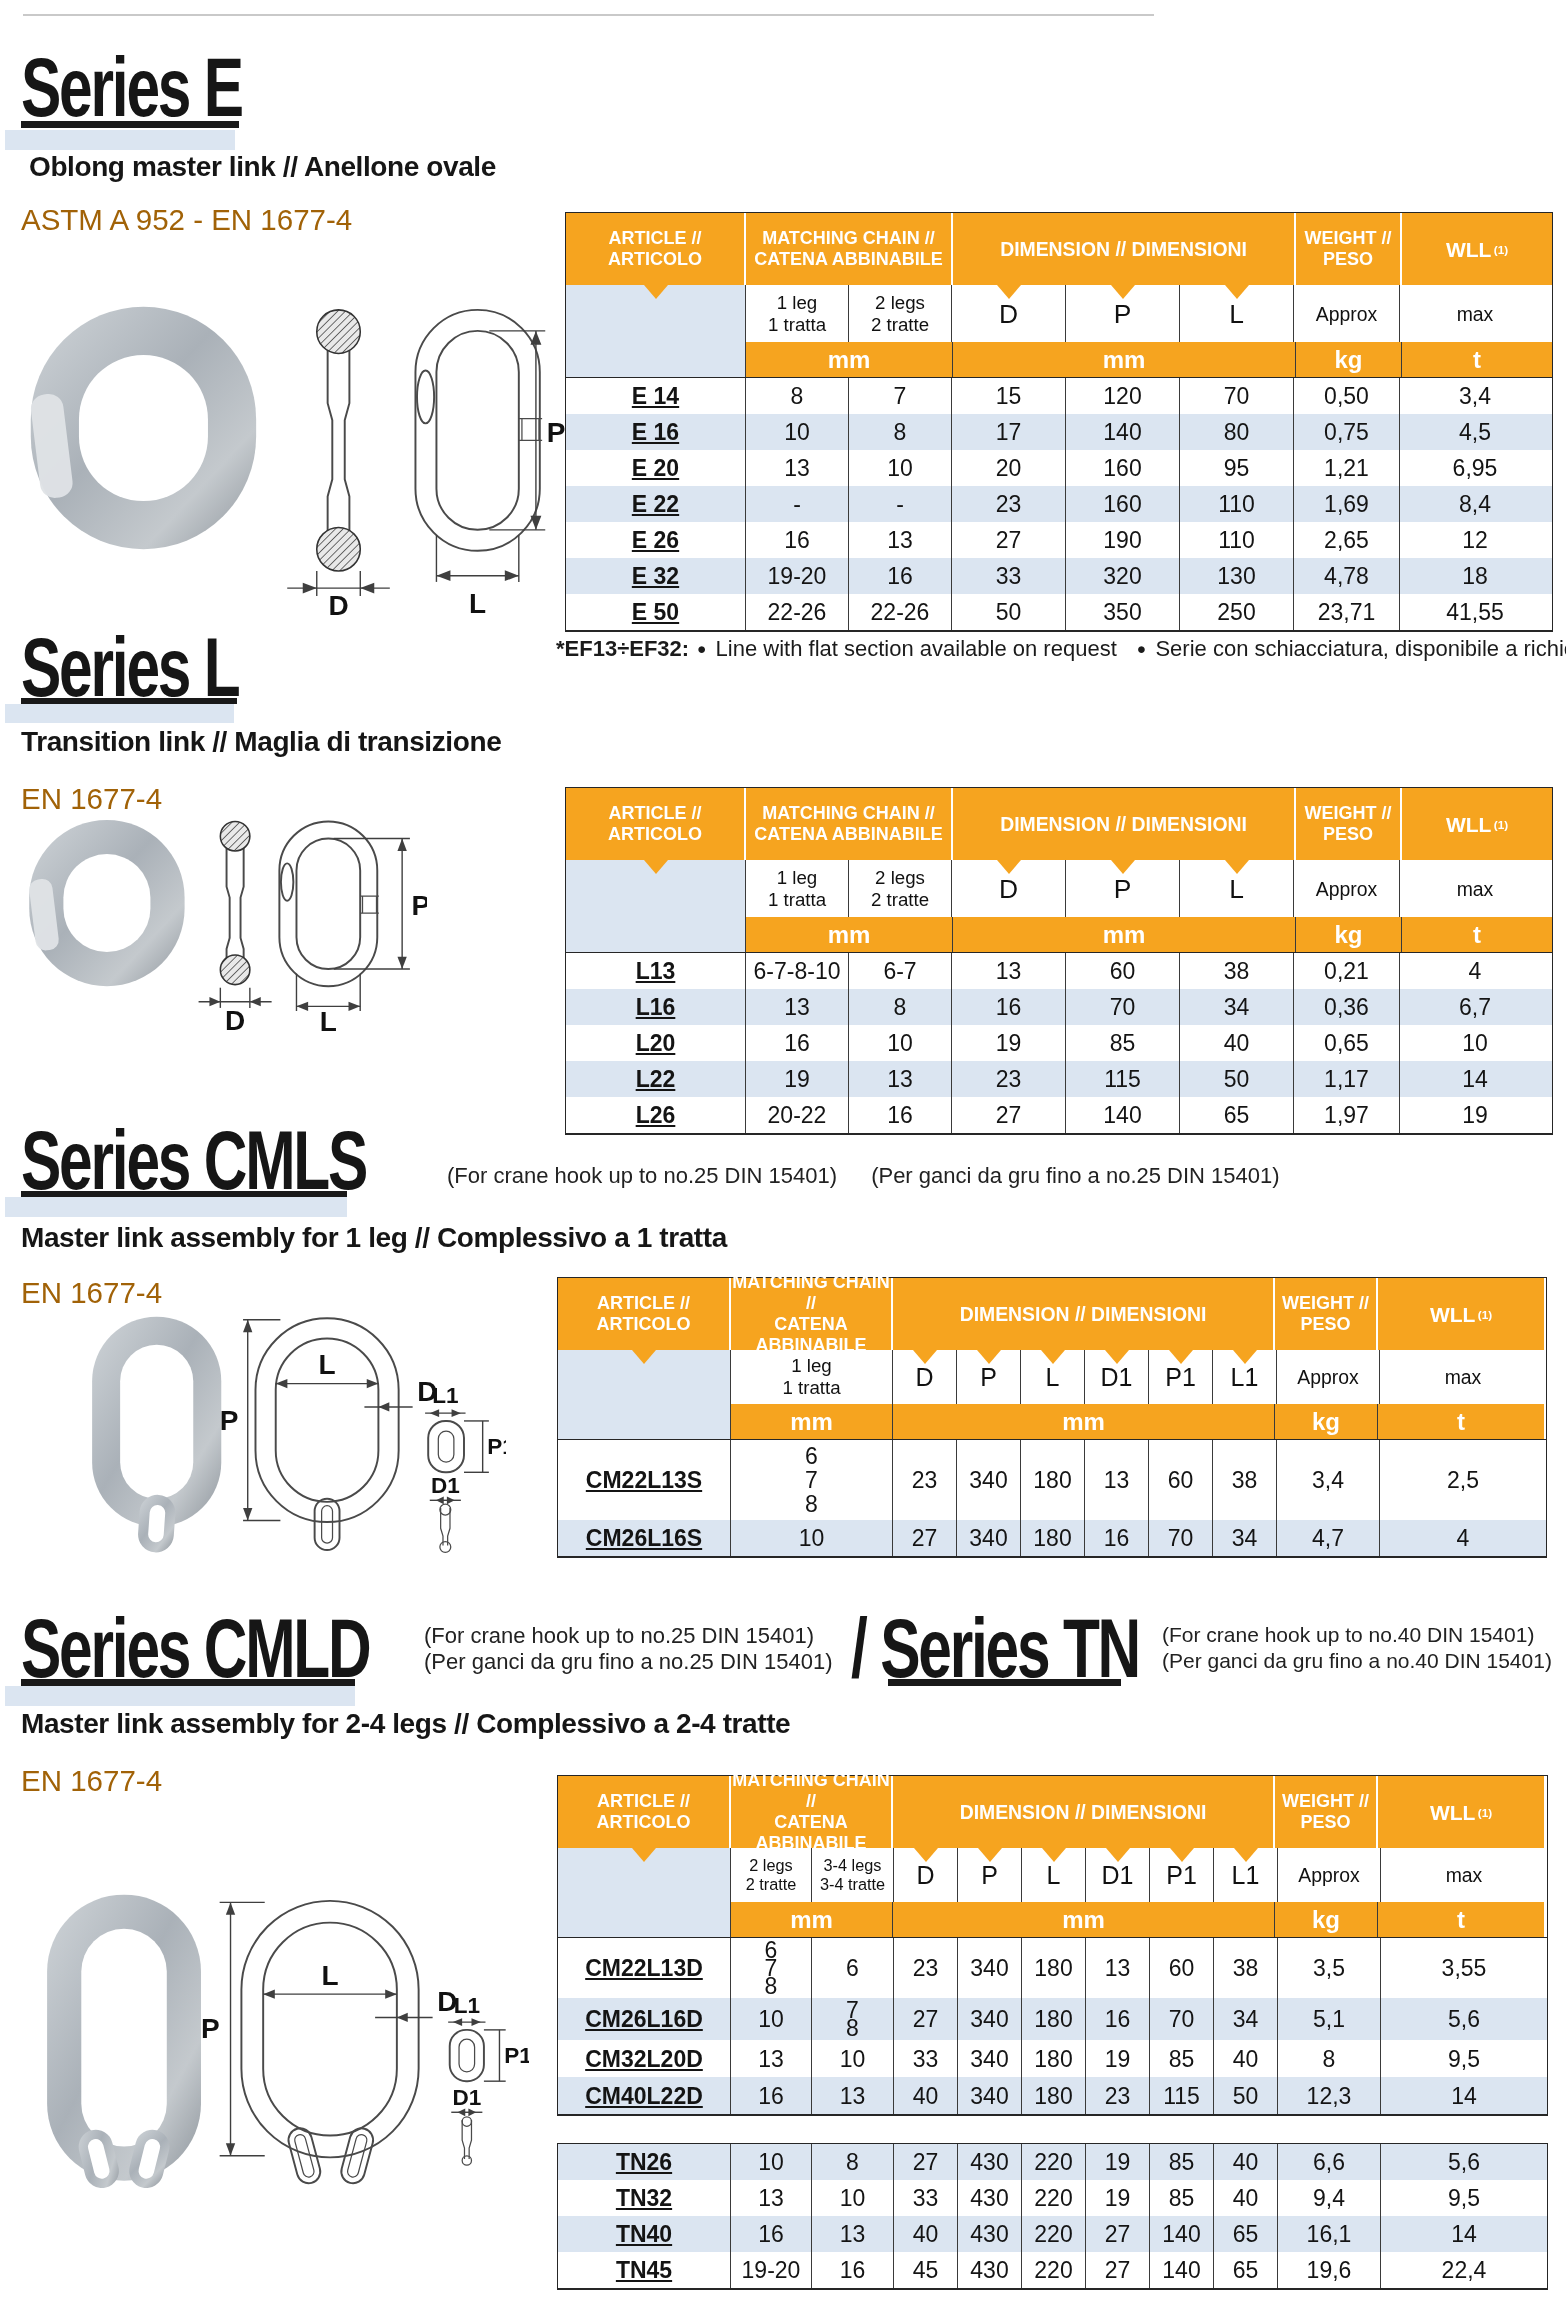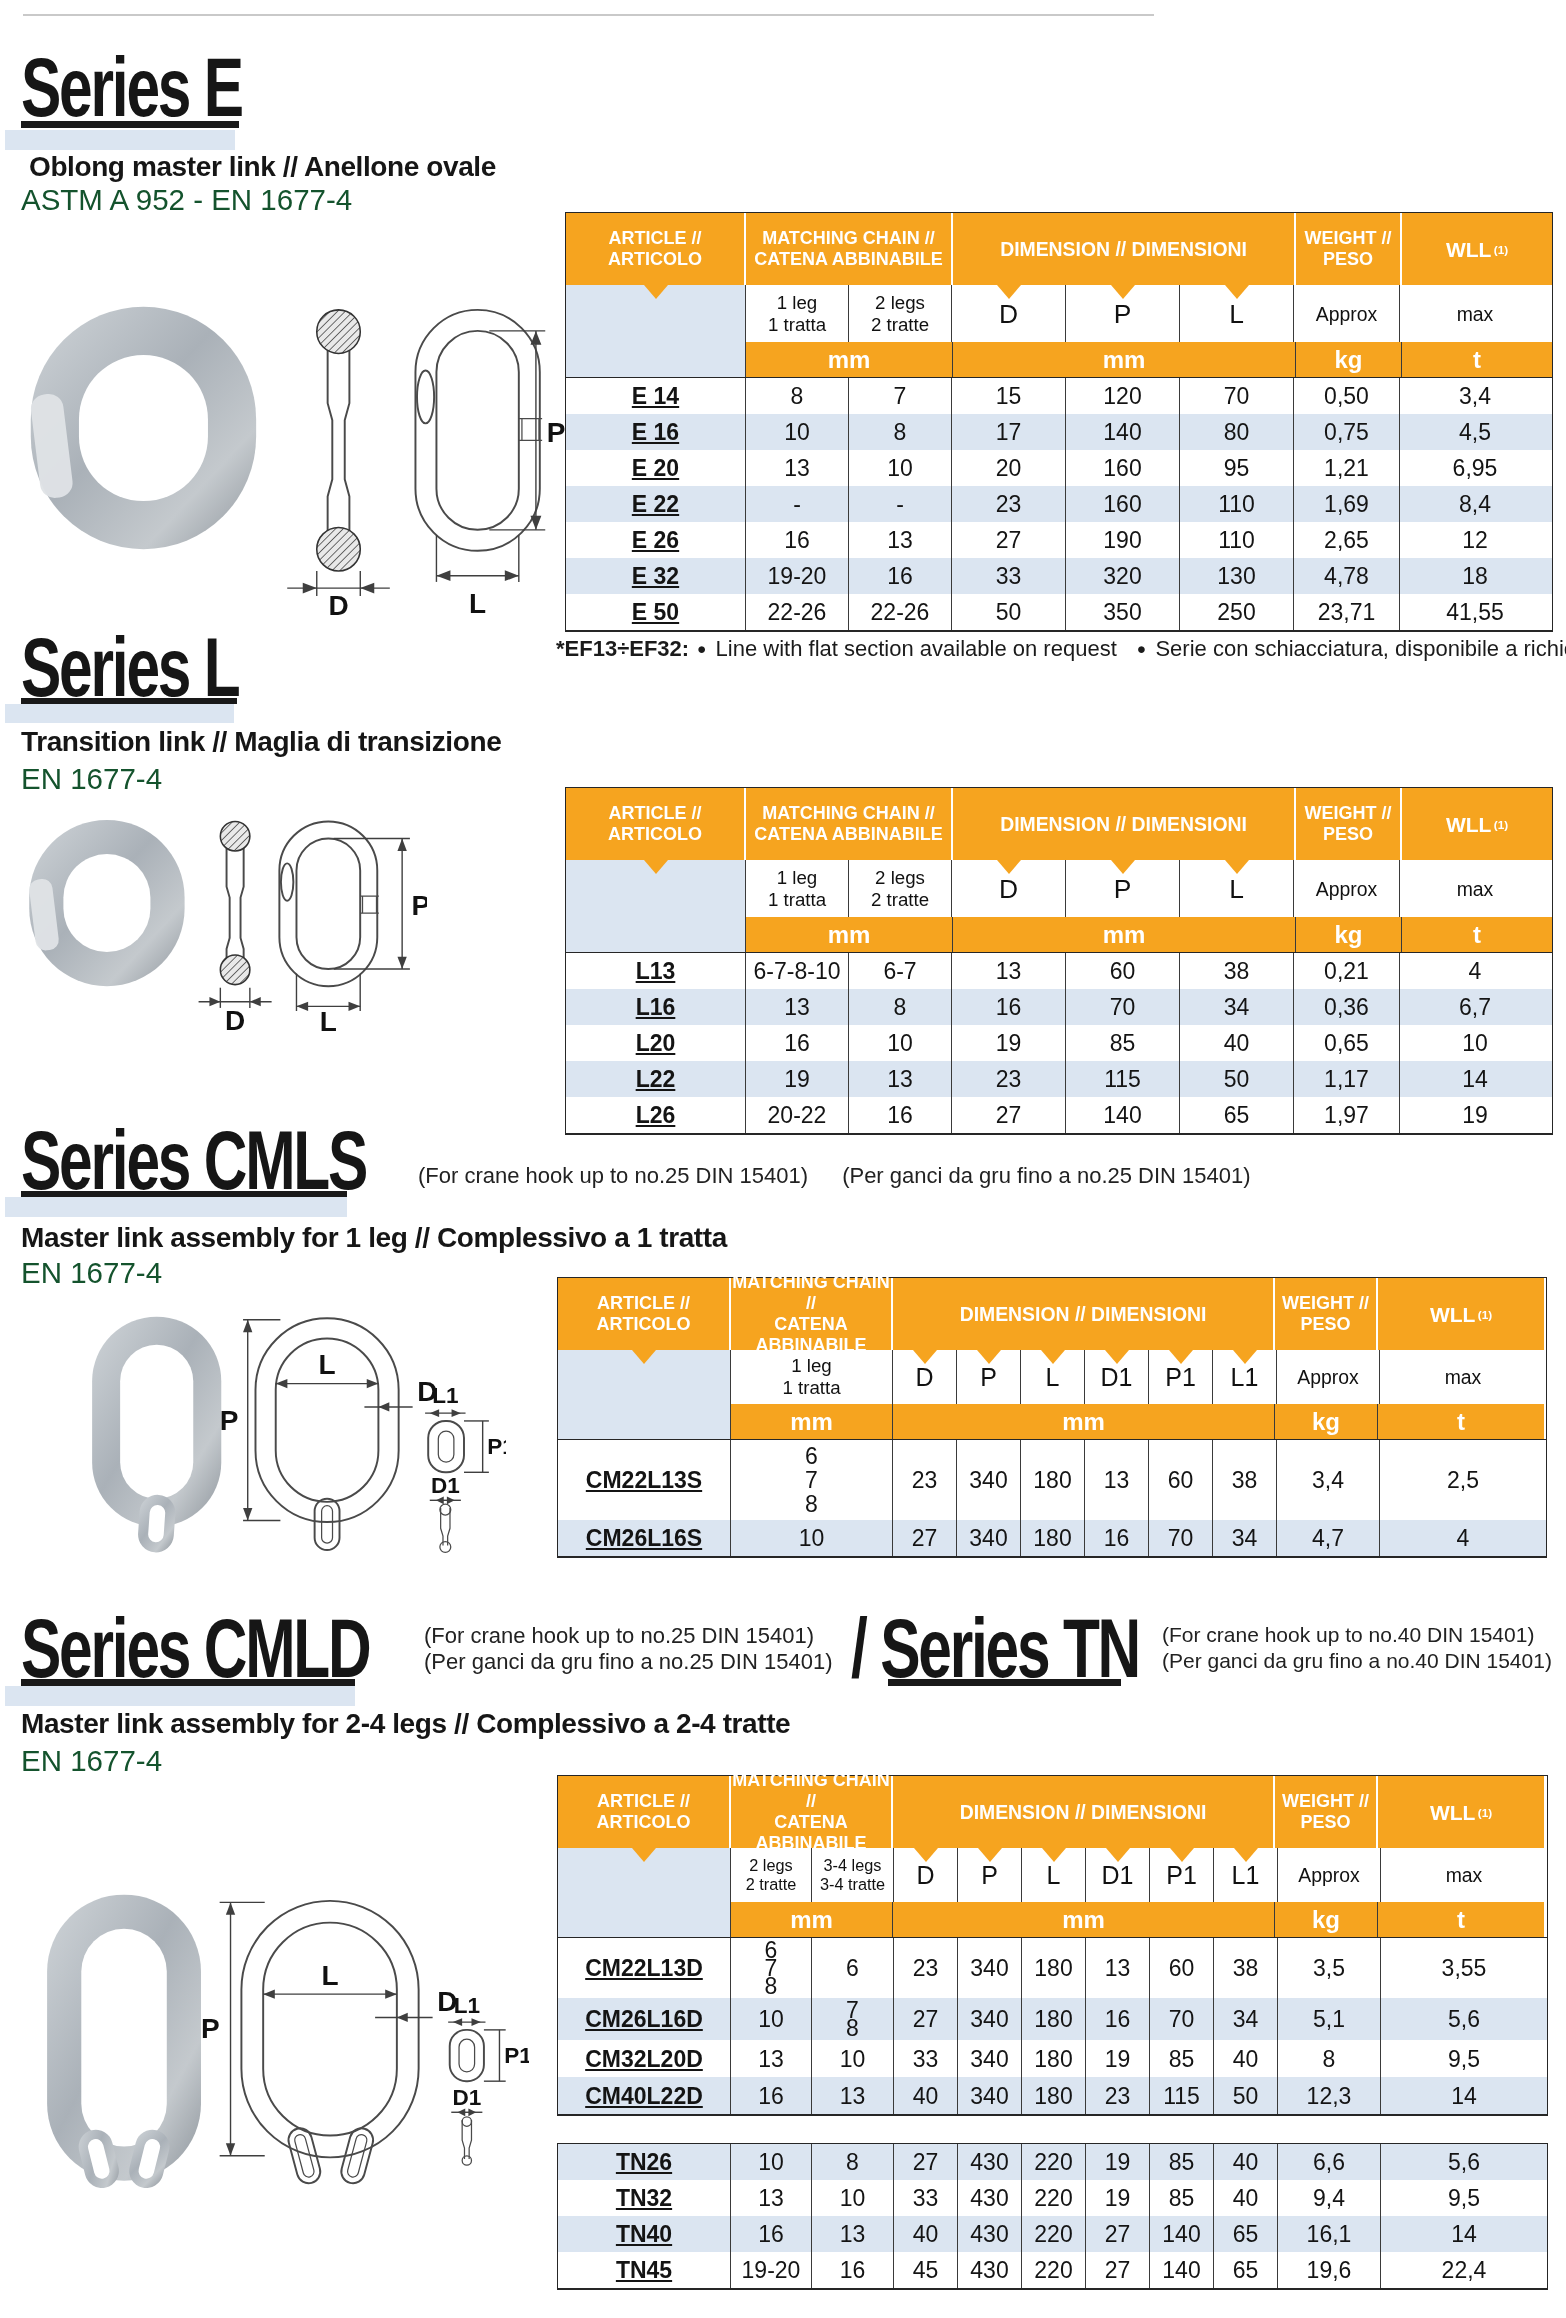--- a/index.html
+++ b/index.html
@@ -5,21 +5,21 @@
   html,body{margin:0;padding:0;}
   body{width:1566px;height:2319px;position:relative;background:#fff;
        font-family:"Liberation Sans",sans-serif;overflow:hidden;color:#141414;}
   .abs{position:absolute;}
   .rule-top{left:23px;top:14px;width:1131px;height:1.6px;background:#c9c9c9;}
   .sec-title{font-size:84px;line-height:84px;font-weight:bold;letter-spacing:-3.1px;
              color:#161616;transform:scaleX(0.72);transform-origin:left top;white-space:nowrap;}
   .u-bar{background:#191919;}
   .u-blue{background:#dbe5f1;}
   .sec-sub{font-size:28px;font-weight:bold;letter-spacing:-0.4px;color:#161616;white-space:nowrap;}
-  .sec-std{font-size:29.5px;font-weight:400;color:#14532d;white-space:nowrap;}
+  .sec-std{font-size:29.5px;font-weight:400;color:#a16207;white-space:nowrap;margin-top:20px;}
   .sec-note{font-size:22px;color:#222;white-space:nowrap;}
   .sec-note.small{font-size:21px;}
   .note-gap{display:inline-block;width:34px;}
   .footnote{font-size:22px;color:#1b1b1b;white-space:nowrap;}
   .footnote b{font-weight:bold;}
   .dot{font-size:15.5px;vertical-align:2.3px;margin:0 9.3px 0 20px;}
 
   
   .tbl{position:absolute;border:1.6px solid #262626;border-bottom-width:2.3px;background:#fff;}
   .hrow{display:flex;height:72px;}
@@ -380,21 +380,21 @@
         <div class="td cA5">65</div>
         <div class="td cA6">1,97</div>
         <div class="td cA7">19</div>
       </div>
     </div>
 </div>
 
 <div class="abs sec-title" style="left:21px;top:1118px">Series CMLS</div>
 <div class="abs u-bar" style="left:21px;top:1191px;width:326px;height:6.2px"></div>
 <div class="abs u-blue" style="left:5.4px;top:1197px;width:342px;height:20px"></div>
-<div class="abs sec-note" style="left:418px;top:1163px">
+<div class="abs sec-note" style="left:447px;top:1163px">
   <span>(For crane hook up to no.25 DIN 15401)</span><span class="note-gap"></span><span>(Per ganci da gru fino a no.25 DIN 15401)</span>
 </div>
 <div class="abs sec-sub" style="left:21px;top:1222px">Master link assembly for 1 leg // Complessivo a 1 tratta</div>
 <div class="abs sec-std" style="left:21px;top:1256px">EN 1677-4</div>
 
 <svg class="abs" style="left:47px;top:1312px" width="459" height="249" viewBox="0 0 590 320">
   <g>
     <rect x="58" y="6" width="166" height="270" rx="83" fill="url(#mg)"></rect>
     <rect x="94" y="42" width="94" height="198" rx="47" fill="#fff"></rect>
     <g transform="rotate(4 141 272)">

